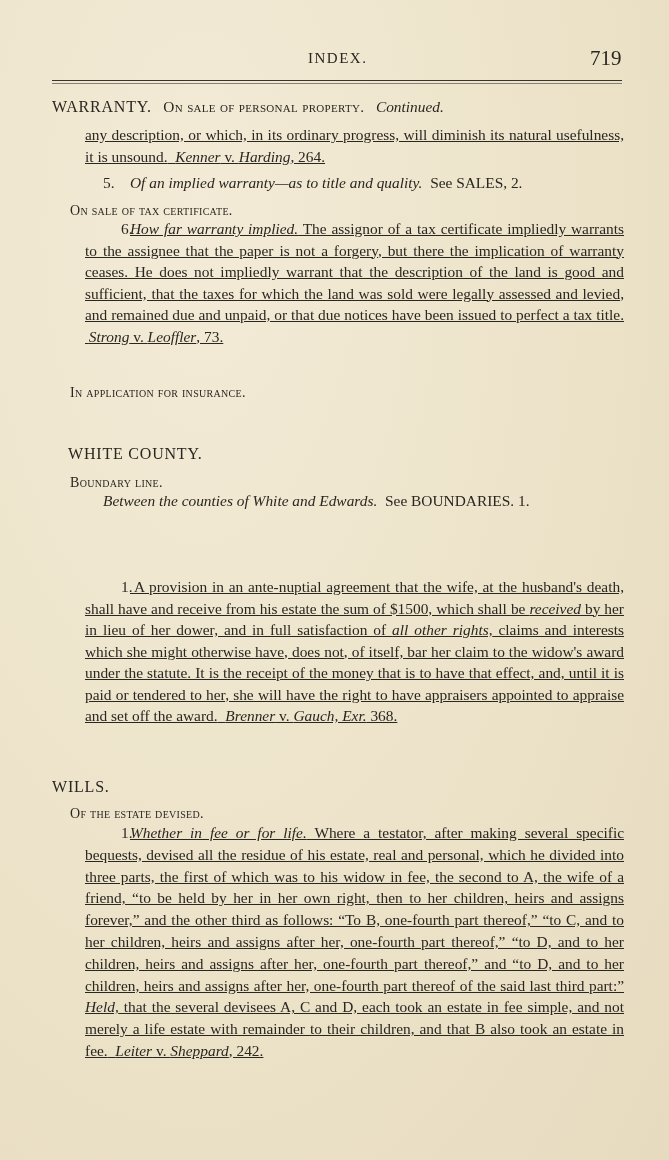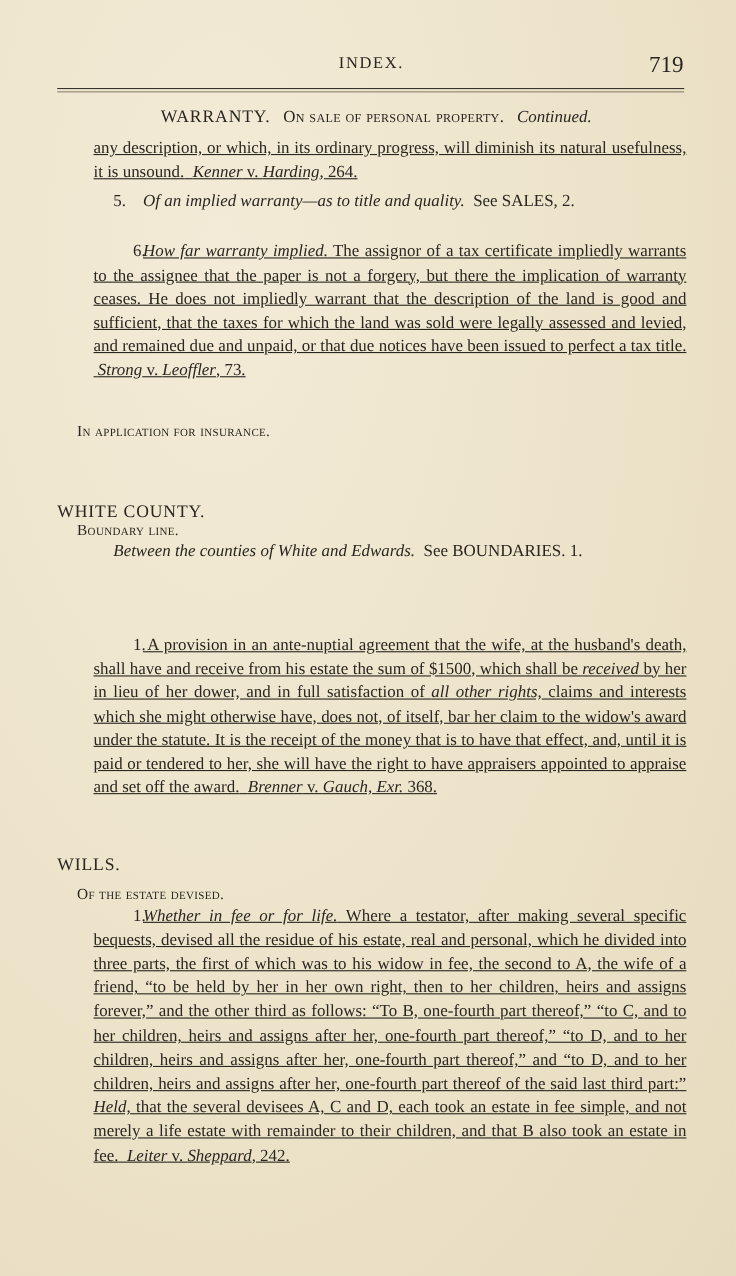--- a/index.html
+++ b/index.html
@@ -30,47 +30,48 @@
 
 <div class="page">
 
   <div class="running-head">
     <span class="running-title">INDEX.</span>
     <span class="page-number">719</span>
   </div>
   <div class="rule"></div>
   <div class="rule2"></div>
 
-  <div class="block" style="left:52px; top:96px; width:580px;text-align:center;">
+  <div class="block" style="left:52px; top:96px; width:580px;">
     <span class="head-main">WARRANTY.</span>
     &nbsp;
     <span class="sc">On sale of personal property.</span>
     &nbsp;
     <i>Continued.</i>
   </div>
 
   <div class="block para" style="left:85px; top:124px; width:539px;">
     <span>any description, or which, in its ordinary progress, will diminish its natural usefulness, it is unsound.</span>
     &nbsp;<i>Kenner</i><span> v. </span><i>Harding</i><span>, 264.</span>
   </div>
 
   <div class="block" style="left:103px; top:172px; width:530px;">
     <span class="num">5.</span><i>Of an implied warranty—as to title and quality.</i>&nbsp;&nbsp;<span>See SALES, 2.</span>
   </div>
 
+  <div class="block sc" style="left:70px; top:200px; width:560px; font-size:14px;">On sale of tax certificate.</div>
 
   <div class="block para" style="left:85px; top:218px; width:539px; text-indent:18px;">
     <span class="num">6.</span><i>How far warranty implied.</i><span> The assignor of a tax certificate impliedly warrants to the assignee that the paper is not a forgery, but there the implication of warranty ceases. He does not impliedly warrant that the description of the land is good and sufficient, that the taxes for which the land was sold were legally assessed and levied, and remained due and unpaid, or that due notices have been issued to perfect a tax title.</span>
     &nbsp;<i>Strong</i><span> v. </span><i>Leoffler</i><span>, 73.</span>
   </div>
 
   <div class="block sc" style="left:70px; top:382px; width:560px; font-size:14px;">In application for insurance.</div>
 
 
-  <div class="block head-main" style="left:52px; top:443px; width:560px;margin-top:12px;">WHITE COUNTY.</div>
+  <div class="block head-main" style="left:68px; top:443px; width:560px;">WHITE COUNTY.</div>
   <div class="block sc" style="left:70px; top:472px; width:560px; font-size:14px;">Boundary line.</div>
   <div class="block" style="left:103px; top:490px; width:530px;">
     <i>Between the counties of White and Edwards.</i>&nbsp;&nbsp;<span>See BOUNDARIES. 1.</span>
   </div>
 
   <div class="block para" style="left:85px; top:576px; width:539px; text-indent:18px;">
     <span class="num">1.</span><span> A provision in an ante-nuptial agreement that the wife, at the husband's death, shall have and receive from his estate the sum of $1500, which shall be </span><i>received</i><span> by her in lieu of her dower, and in full satisfaction of </span><i>all other rights,</i><span> claims and interests which she might otherwise have, does not, of itself, bar her claim to the widow's award under the statute. It is the receipt of the money that is to have that effect, and, until it is paid or tendered to her, she will have the right to have appraisers appointed to appraise and set off the award.</span>
     &nbsp;<i>Brenner</i><span> v. </span><i>Gauch, Exr.</i><span> 368.</span>
   </div>
 

